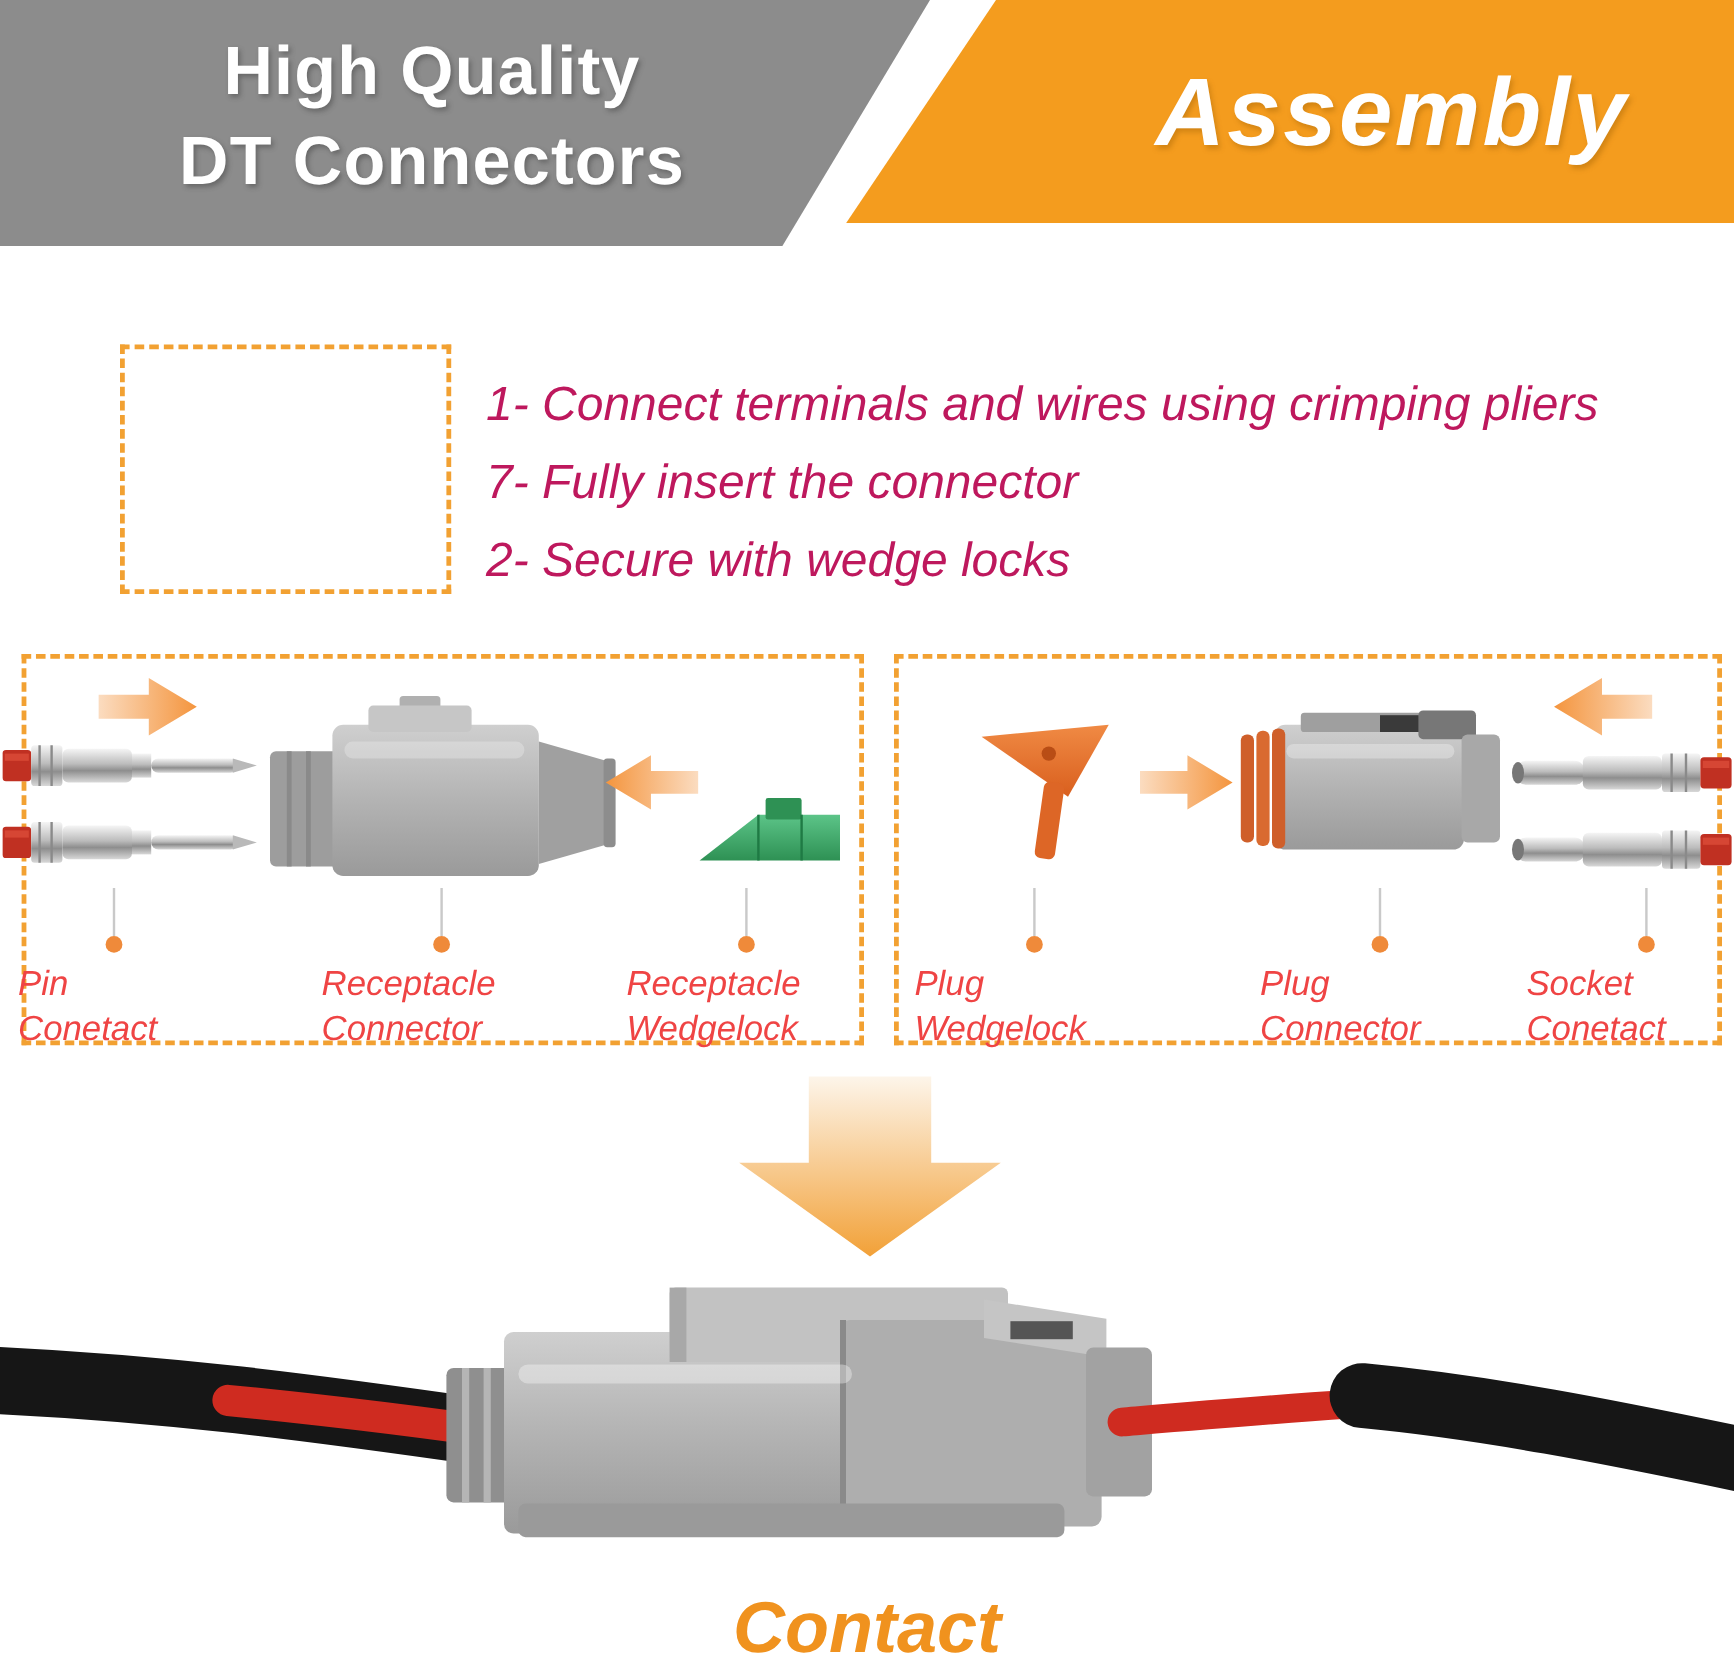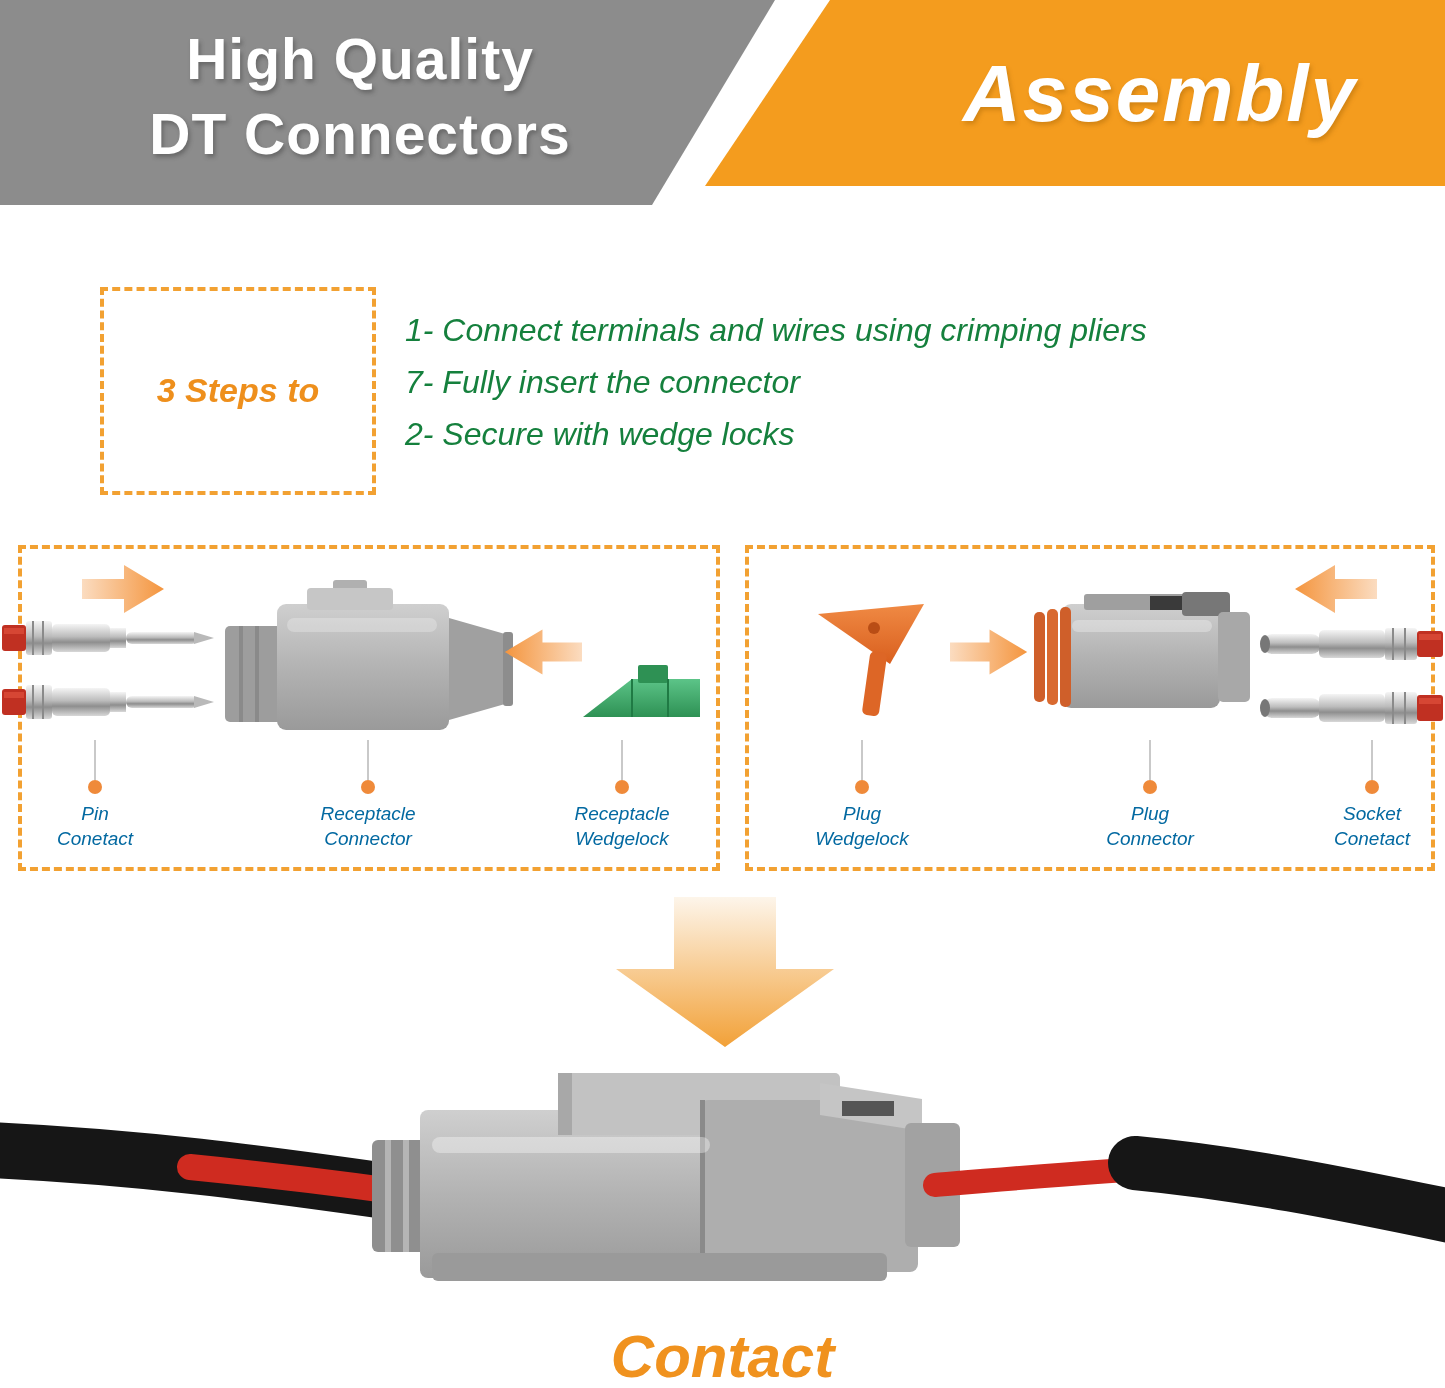--- a/index.html
+++ b/index.html
@@ -18,30 +18,30 @@
   .banner-orange-text{left:880px;top:48px;width:560px;text-align:center;color:#ffffff;
     font-weight:800;font-style:italic;font-size:80px;letter-spacing:2px;
     text-shadow:2px 3px 4px rgba(150,90,0,.35);}
 
   
   .steps-box{left:100px;top:287px;width:268px;height:200px;border:4px dashed #f2a132;
     display:flex;align-items:center;justify-content:center;}
   .steps-box-title{color:#ee8f1c;font-weight:bold;font-style:italic;font-size:34px;
     text-align:center;line-height:1.35;}
   .steps-list{left:405px;top:305px;width:1010px;}
-  .step-line{color:#15803d;font-style:italic;font-size:32px;line-height:1.62;white-space:nowrap;}
+  .step-line{color:#be185d;font-style:italic;font-size:40px;line-height:1.62;white-space:nowrap;}
 
   
   .panel{border:4px dashed #f2a132;}
   .panel-left{left:18px;top:545px;width:694px;height:318px;}
   .panel-right{left:745px;top:545px;width:682px;height:318px;}
 
   .callout-line{width:2px;height:40px;background:#c9c9c9;}
   .callout-dot{width:14px;height:14px;border-radius:50%;background:#ef8a3a;}
-  .part-label{color:#0369a1;font-style:italic;font-size:19px;text-align:center;line-height:1.3;}
+  .part-label{color:#ef4444;font-style:italic;font-size:29px;line-height:1.3;}
 
   
   .contact-label{left:0;top:1322px;width:1445px;text-align:center;color:#f0921e;
     font-weight:800;font-style:italic;font-size:60px;}
 </style>
 </head>
 <body>
 
 <svg aria-hidden="true" style="position:absolute;width:0;height:0">
   <defs>
@@ -84,21 +84,20 @@
   <div class="abs banner-gray"></div>
   <div class="abs banner-orange"></div>
   <div class="abs banner-orange-text">Assembly</div>
   <div class="abs banner-gray-text">
     <div>High Quality</div>
     <div>DT Connectors</div>
   </div>
 
   <div class="abs steps-box">
     <div class="steps-box-title">
-      <div>3 Steps to</div>
     </div>
   </div>
   <div class="abs steps-list">
     <div class="step-line">1- Connect terminals and wires using crimping pliers</div>
     <div class="step-line">7- Fully insert the connector</div>
     <div class="step-line">2- Secure with wedge locks</div>
   </div>
 
   <div class="abs panel panel-left"></div>
 

